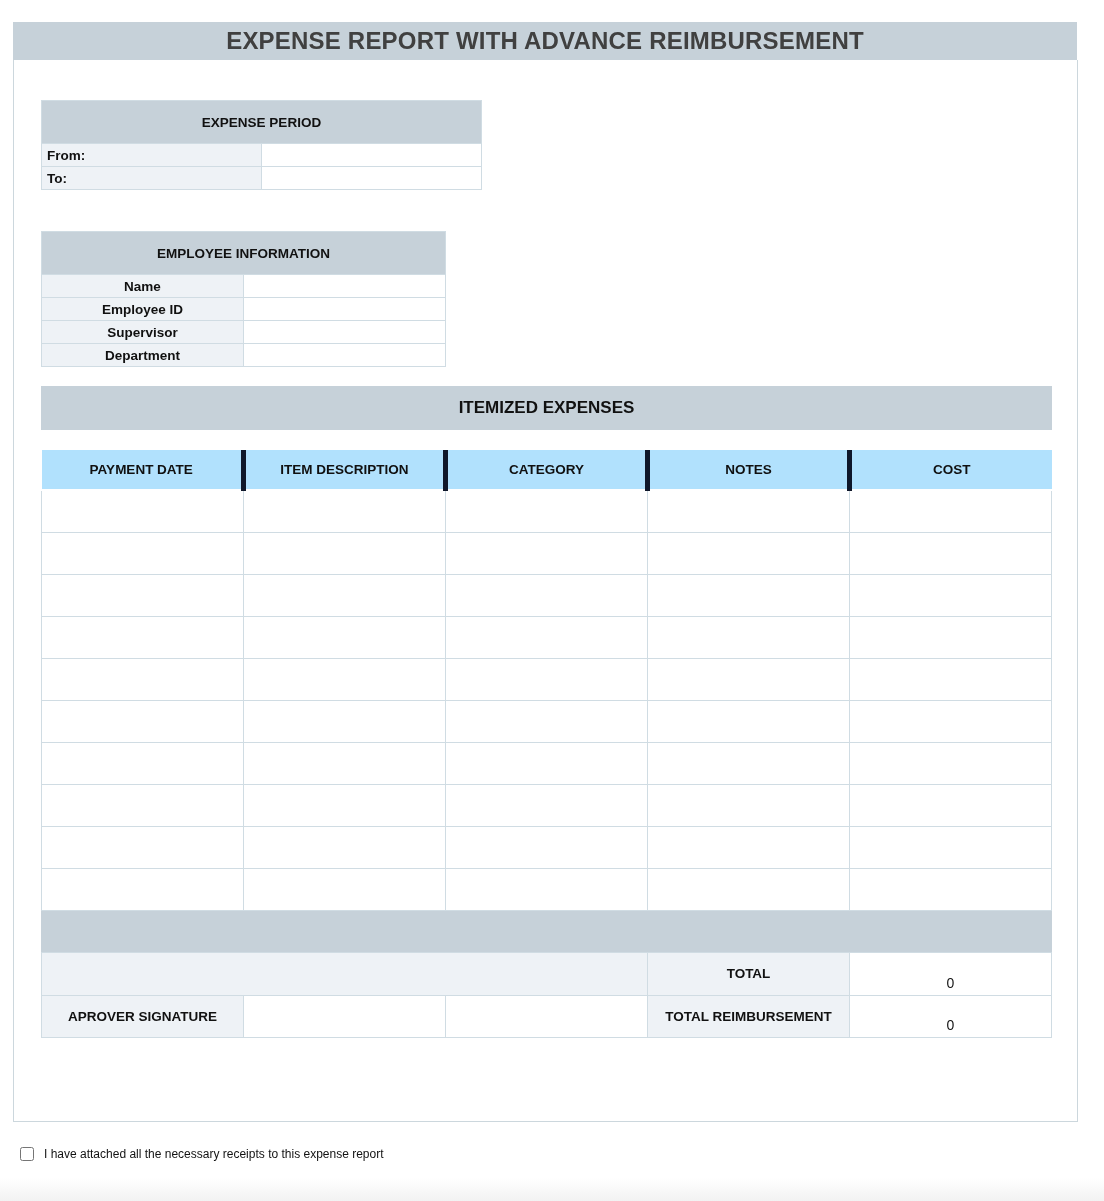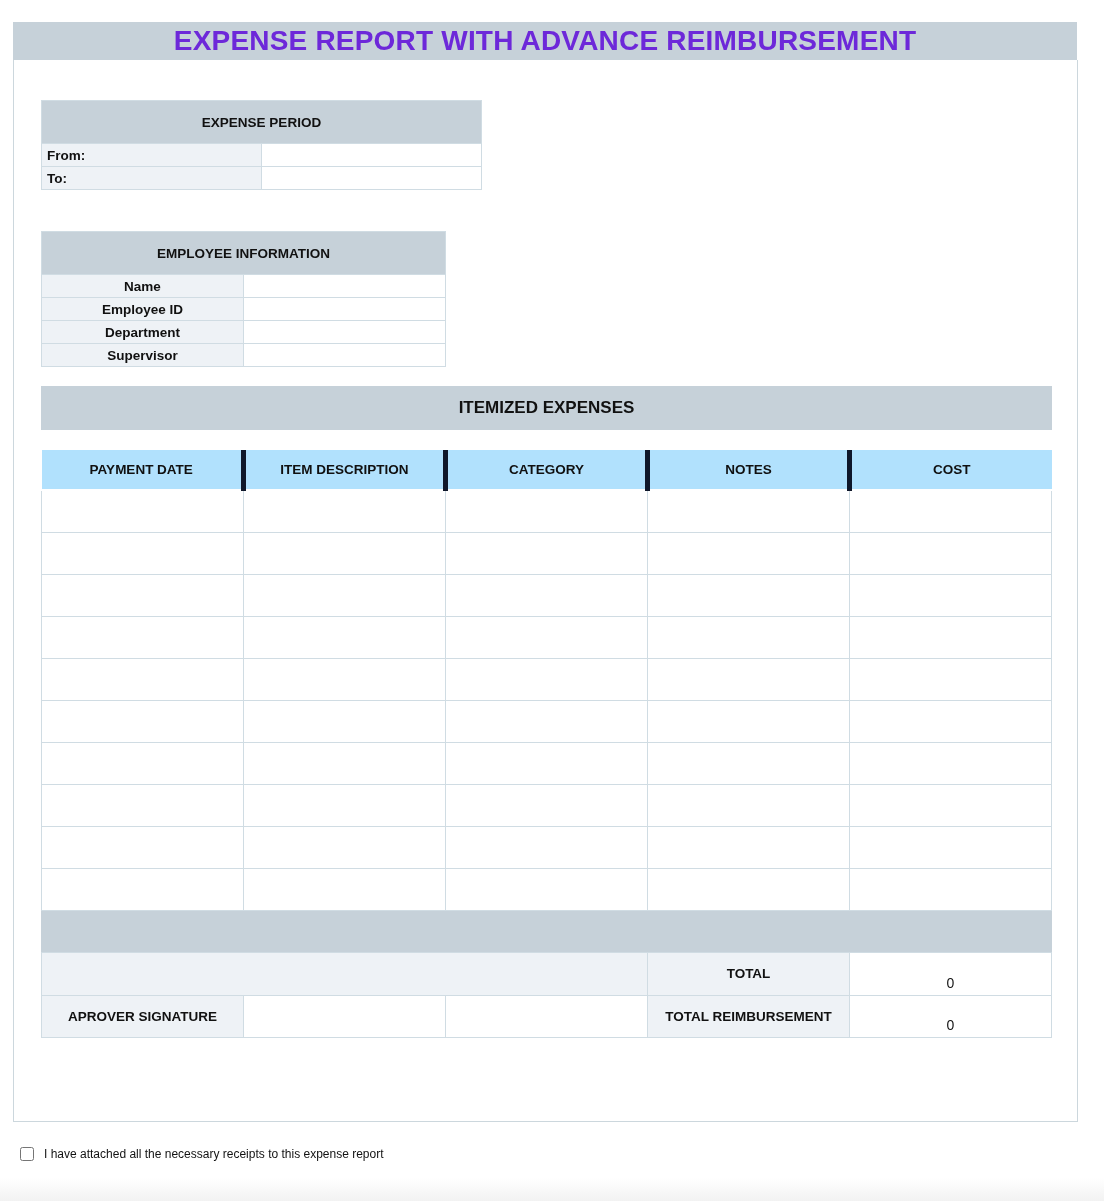--- a/index.html
+++ b/index.html
@@ -14,21 +14,21 @@
   *{margin:0;padding:0;box-sizing:border-box;}
   html,body{background:#fff;}
   body{
     width:1104px;height:1201px;position:relative;overflow:hidden;
     font-family:"Liberation Sans","DejaVu Sans",sans-serif;color:var(--text);
   }
   .title-bar{
     position:absolute;left:13px;top:22px;width:1064px;height:38px;
     background:var(--steel);display:flex;align-items:center;justify-content:center;
   }
-  .title-bar span{font-size:28px;font-weight:700;letter-spacing:.2px;color:#6d28d9;}
+  .title-bar span{font-size:24px;font-weight:700;letter-spacing:.2px;color:#404040;}
   .panel{
     position:absolute;left:13px;top:60px;width:1065px;height:1062px;
     background:#fff;border:1px solid var(--panel-border);border-top:none;
   }
   table{border-collapse:collapse;table-layout:fixed;position:absolute;background:#fff;}
   th,td{border:1px solid var(--grid);font-size:13.5px;overflow:hidden;}
   .steel-head{
     background:var(--steel);text-align:center;font-weight:700;height:43px;color:#111;
   }
   .lbl{background:var(--label-bg);font-weight:700;color:#111;}
@@ -112,25 +112,25 @@
     <tbody>
       <tr>
         <td class="lbl c">Name</td>
         <td class="val"></td>
       </tr>
       <tr>
         <td class="lbl c">Employee ID</td>
         <td class="val"></td>
       </tr>
       <tr>
+        <td class="lbl c">Supervisor</td>
+        <td class="val"></td>
+      </tr>
+      <tr>
         <td class="lbl c">Department</td>
-        <td class="val"></td>
-      </tr>
-      <tr>
-        <td class="lbl c">Supervisor</td>
         <td class="val"></td>
       </tr>
     </tbody>
   </table>
 
   <div class="banner">ITEMIZED EXPENSES</div>
 
   <table class="t-main">
     <colgroup>
       <col style="width:20%">

